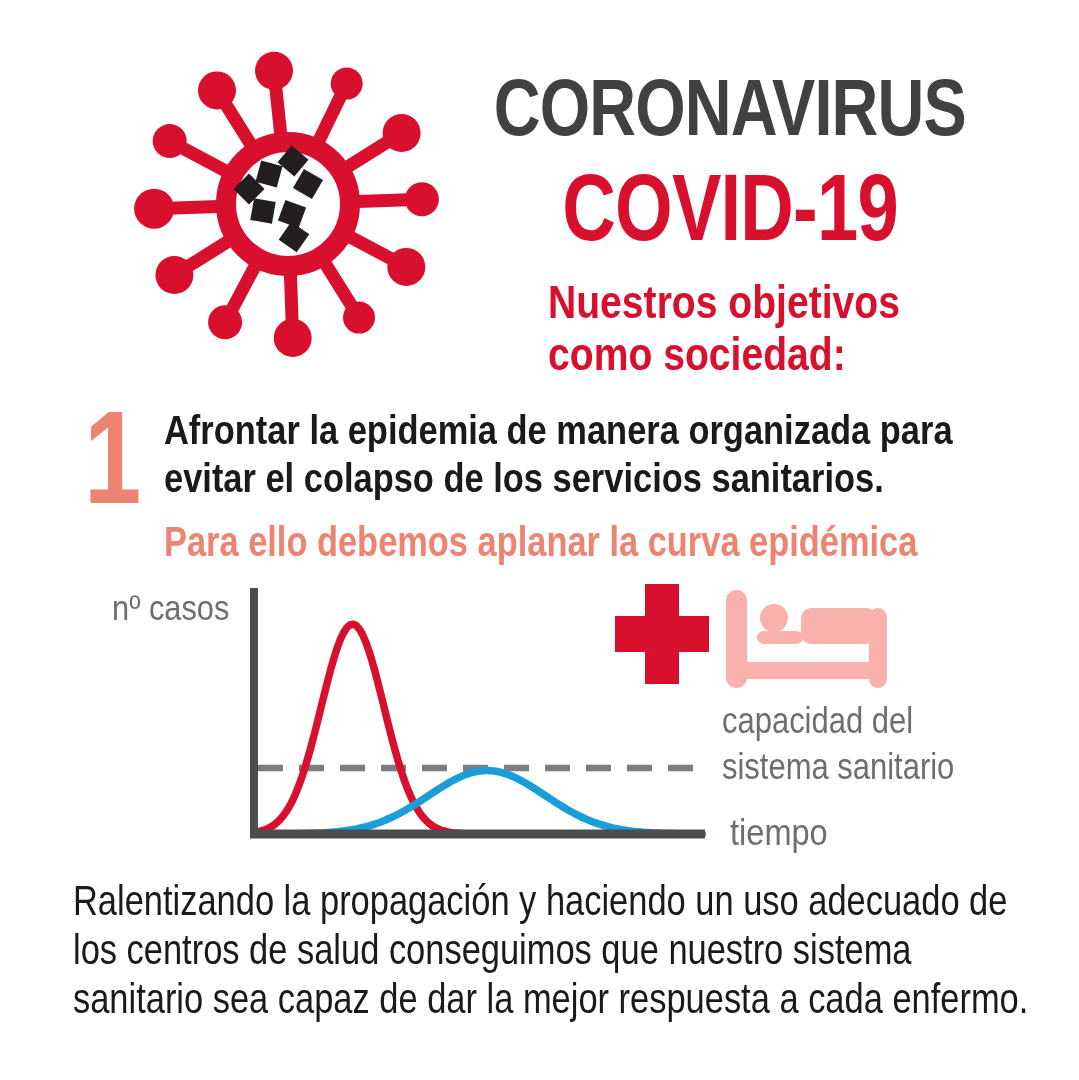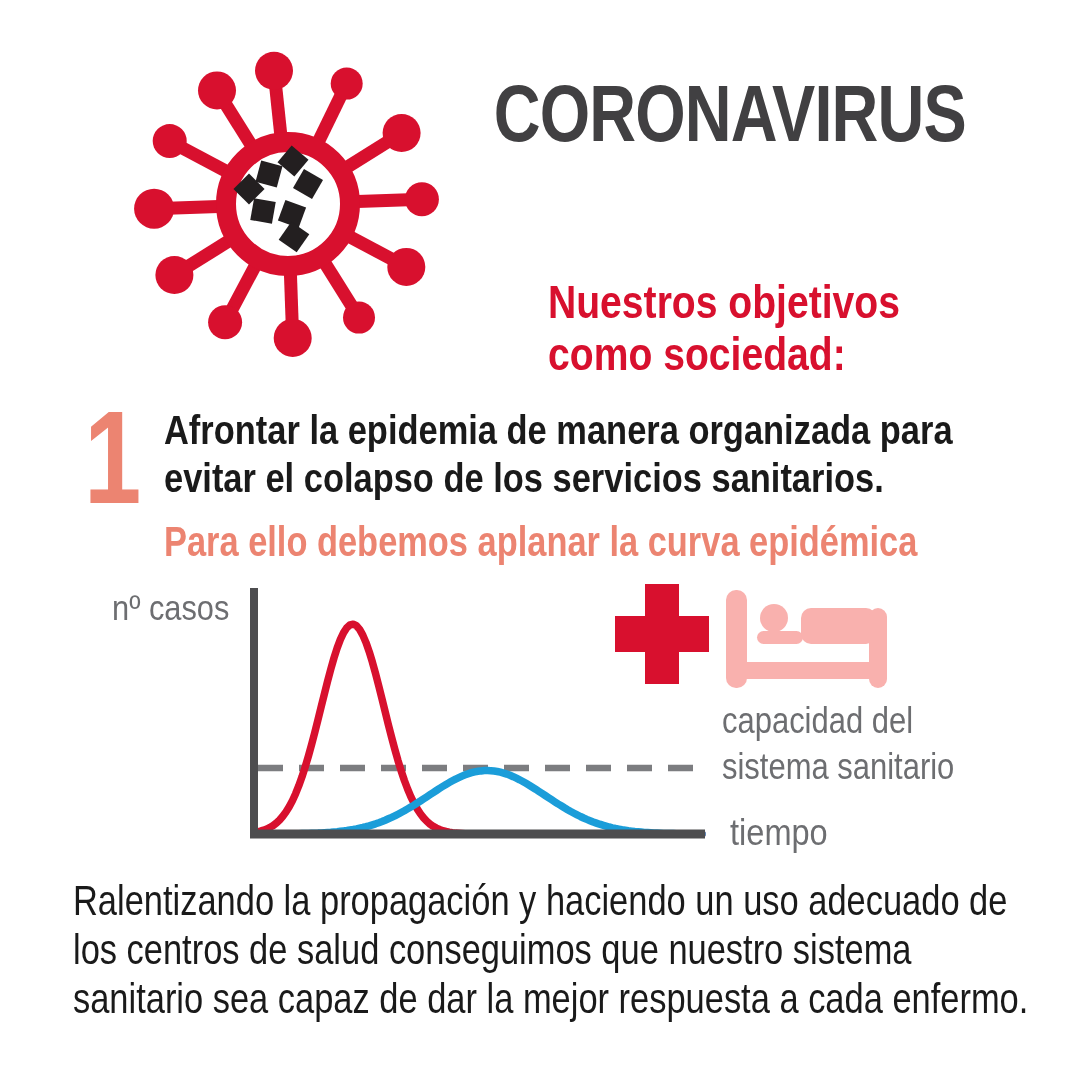--- a/index.html
+++ b/index.html
@@ -18,21 +18,21 @@
   .sq-c{display:inline-block;transform:scaleX(var(--sx,.8));transform-origin:center;white-space:nowrap;}
   .sq div{white-space:nowrap;}
 
   
   .virus{left:112px;top:28px;width:352px;height:352px;}
   .virus-line{stroke:var(--red);stroke-width:13;}
   .virus-tip{fill:var(--red);}
   .virus-core{fill:#ffffff;stroke:var(--red);stroke-width:20;}
   .virus-sq{fill:#231f20;}
   .hdr-center{left:450px;width:560px;display:flex;justify-content:center;}
-  .hdr-title{top:74px;font-size:79px;font-weight:bold;color:var(--dark-gray);letter-spacing:-1px;line-height:1;}
+  .hdr-title{top:68px;font-size:79px;font-weight:bold;color:var(--dark-gray);letter-spacing:-1px;line-height:1;}
   .hdr-subtitle{top:160px;font-size:95px;font-weight:bold;color:var(--red);letter-spacing:-1px;line-height:1;}
   .objectives-heading{left:548px;top:276px;font-size:46px;font-weight:bold;color:var(--red);line-height:52px;--sx:.85;}
 
   
   .obj-number{left:84px;top:392px;font-size:132px;line-height:1;font-weight:bold;color:var(--salmon);--sx:.78;}
   .obj-text{left:164px;top:406px;font-size:41px;font-weight:bold;color:var(--body-black);line-height:48px;--sx:.84;}
   .obj-highlight{left:164px;top:517px;font-size:43px;font-weight:bold;color:var(--salmon);--sx:.8;}
 
   
   .y-label{left:112px;top:588px;font-size:35px;color:var(--label-gray);--sx:.88;}
@@ -89,20 +89,23 @@
         <rect x="185" y="145" width="22" height="22" transform="rotate(30 196 156)" class="virus-sq"></rect>
         <rect x="140" y="172" width="22" height="22" transform="rotate(10 151 183)" class="virus-sq"></rect>
         <rect x="169" y="175" width="22" height="22" transform="rotate(20 180 186)" class="virus-sq"></rect>
         <rect x="171" y="198" width="22" height="22" transform="rotate(35 182 209)" class="virus-sq"></rect>
       </g>
   </svg>
 
   <div class="abs hdr-center hdr-title">
     <span class="sq-c" style="--sx:.82">CORONAVIRUS</span>
   </div>
+  <div class="abs hdr-center hdr-subtitle">
+    <span class="sq-c" style="--sx:.78">COVID-19</span>
+  </div>
   <div class="abs objectives-heading sq">
       <div>Nuestros objetivos</div>
       <div>como sociedad:</div>
     </div>
 
   <div class="abs obj-number sq">1</div>
   <div class="abs obj-text sq">
       <div>Afrontar la epidemia de manera organizada para</div>
       <div>evitar el colapso de los servicios sanitarios.</div>
     </div>

